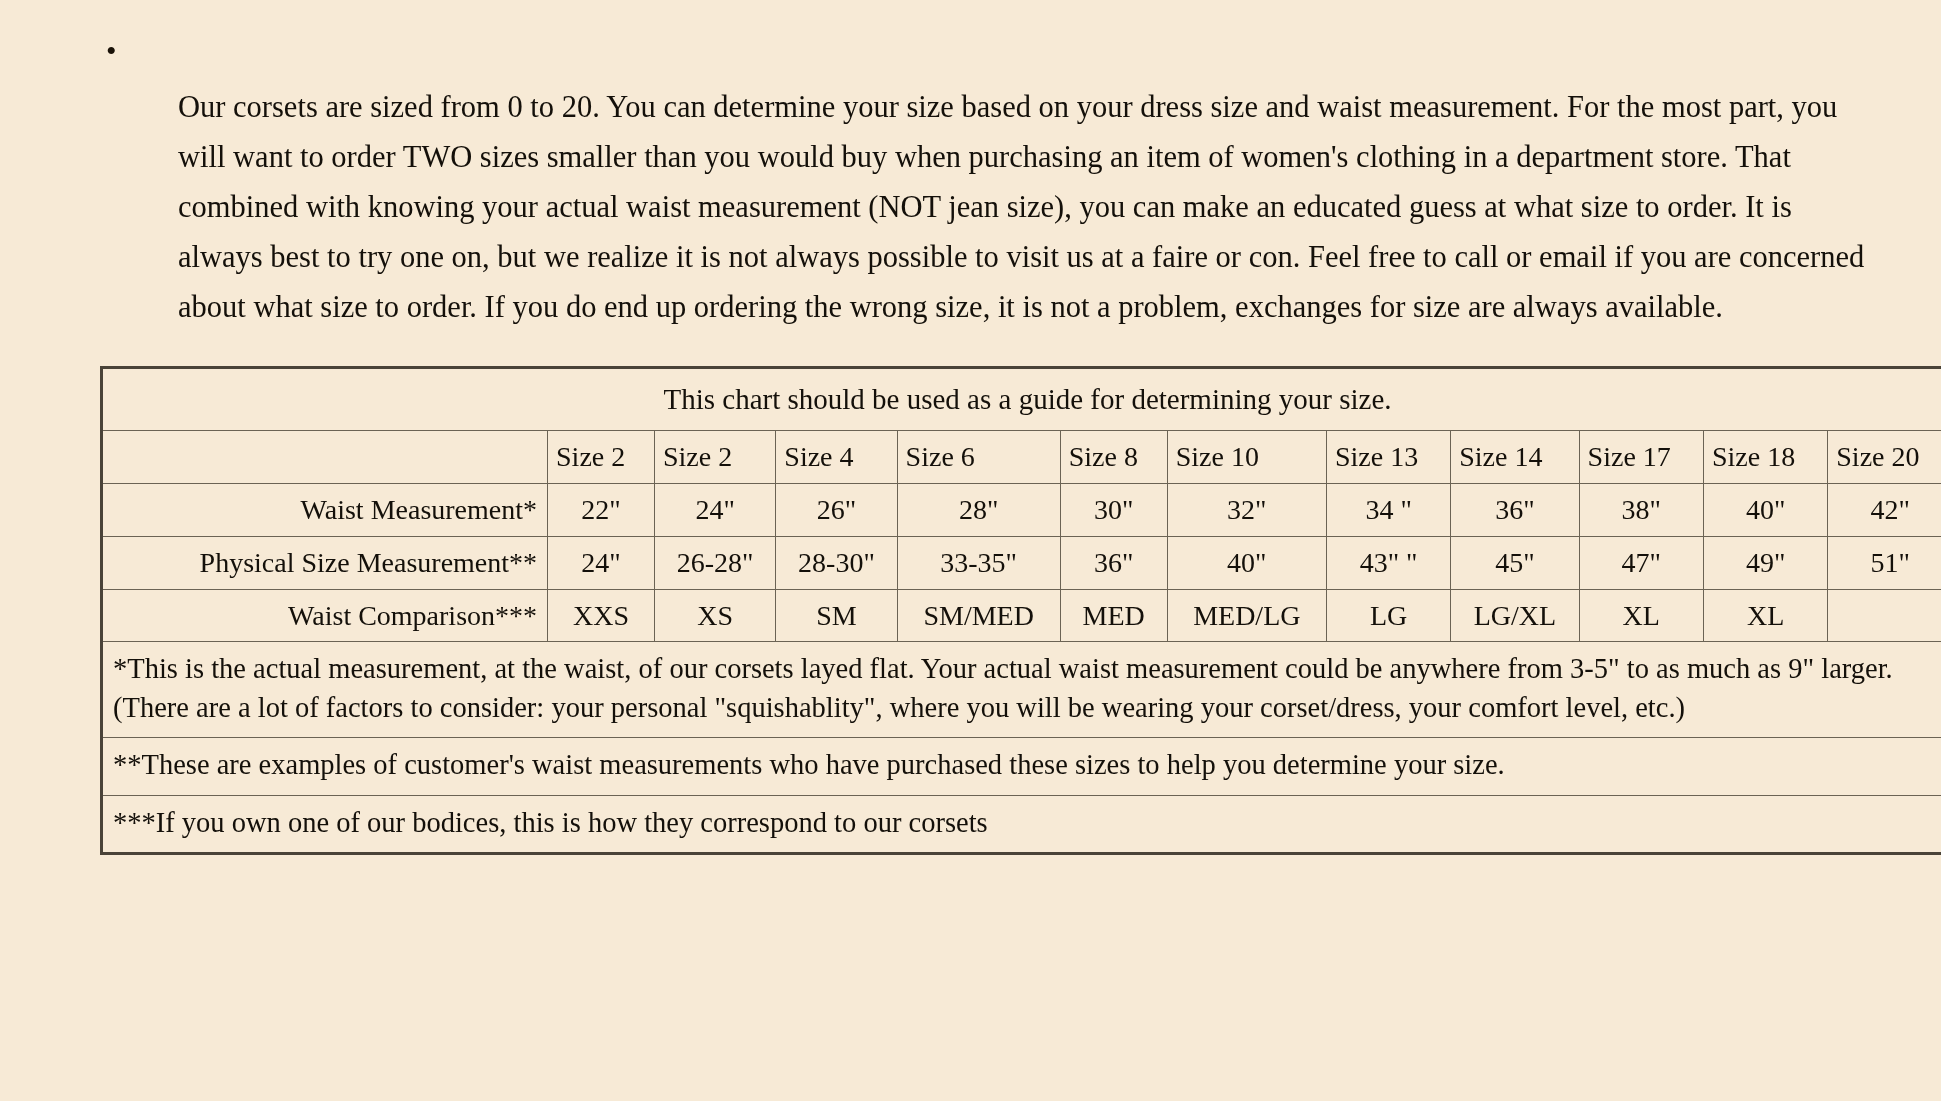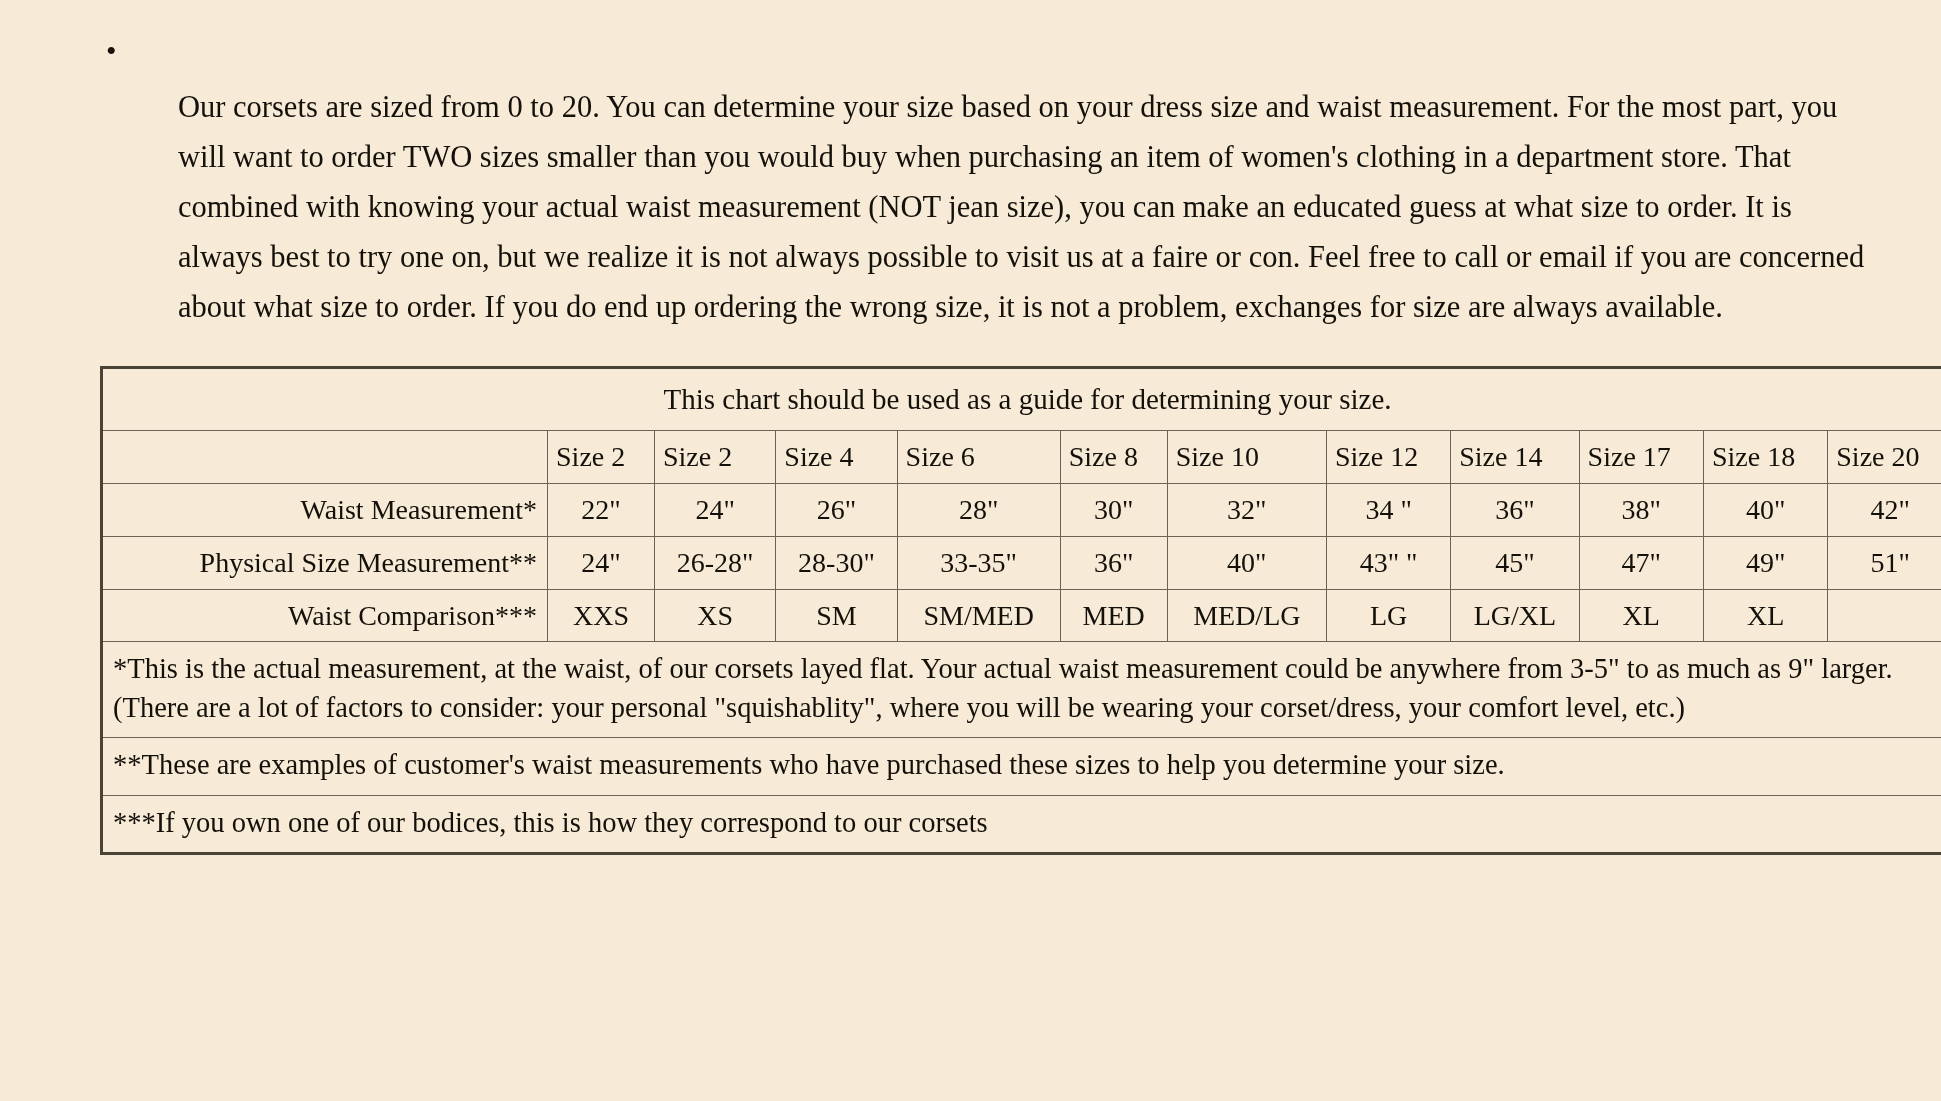--- a/index.html
+++ b/index.html
@@ -119,21 +119,21 @@
           <td class="caption-cell" colspan="12">This chart should be used as a guide for determining your size.</td>
         </tr>
         <tr>
           <td class="hdr-label"></td>
           <td class="hdr-size">Size 2</td>
           <td class="hdr-size">Size 2</td>
           <td class="hdr-size">Size 4</td>
           <td class="hdr-size">Size 6</td>
           <td class="hdr-size">Size 8</td>
           <td class="hdr-size">Size 10</td>
-          <td class="hdr-size">Size 12</td>
+          <td class="hdr-size">Size 13</td>
           <td class="hdr-size">Size 14</td>
           <td class="hdr-size">Size 17</td>
           <td class="hdr-size">Size 18</td>
           <td class="hdr-size">Size 20</td>
         </tr>
 
         <tr>
           <td class="row-label">Waist Measurement*</td>
           <td class="val">22"</td>
           <td class="val">24"</td>

